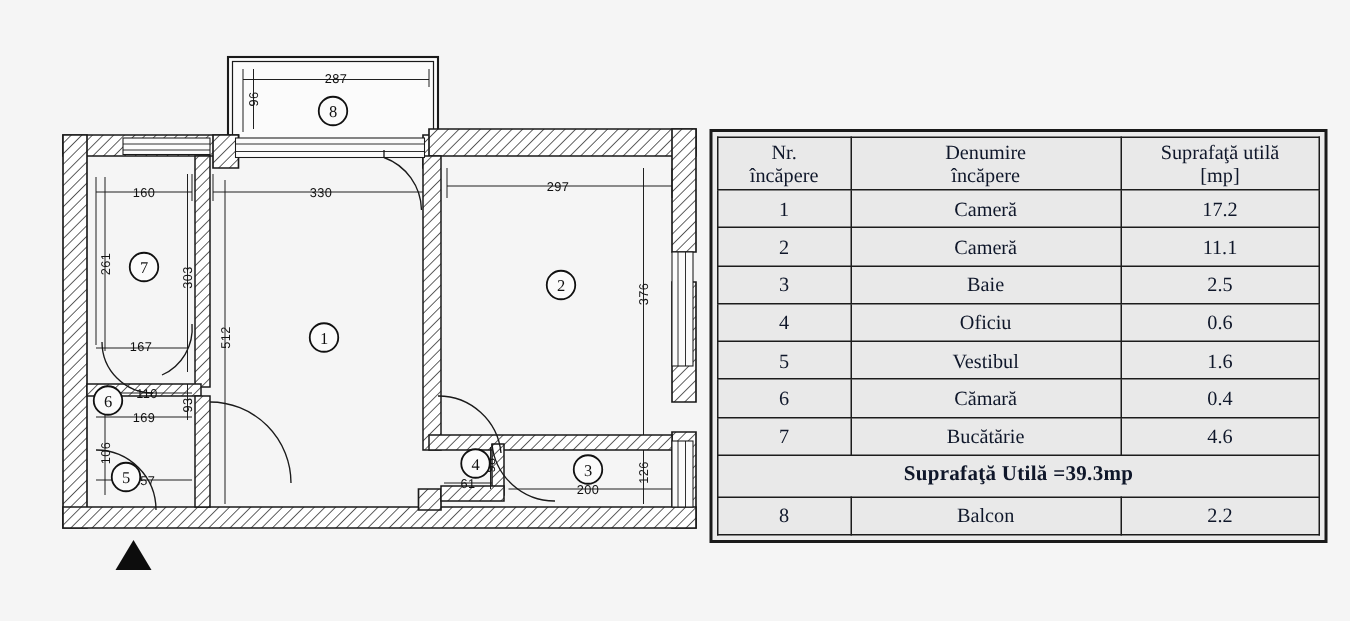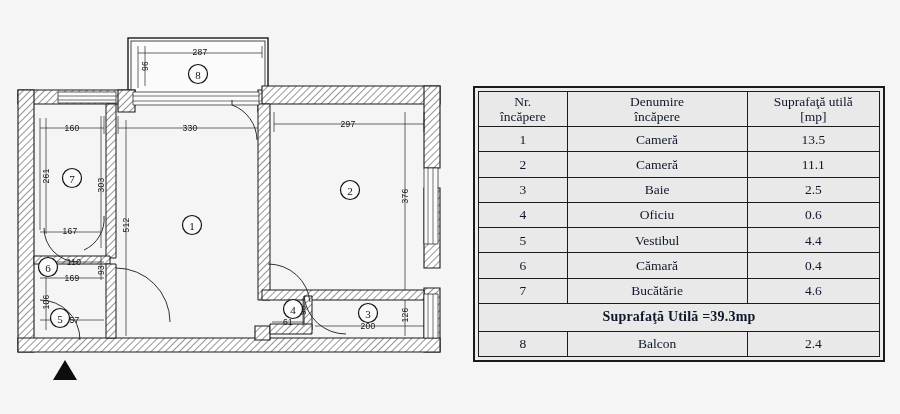--- a/index.html
+++ b/index.html
@@ -6,21 +6,21 @@
   body{
     width:900px;height:414px;
     background:#f4f4f4;
     font-family:"Liberation Serif", serif;
     overflow:hidden;
     position:relative;
   }
   #root{position:absolute;inset:0;background:#f5f5f5;}
 
   
-  #plan{position:absolute;left:0;top:0;width:465px;height:414px;}
+  #plan{position:absolute;left:0;top:0;width:465px;height:414px;padding-left:24px;}
   #plan svg{display:block;}
 
   .rm-num{
     font-family:"Liberation Serif", serif;
     font-size:11px;
     text-anchor:middle;
     dominant-baseline:central;
     fill:#111;
   }
   .dim{
@@ -319,57 +319,57 @@
           <th class="hd col-area">
             <span>Suprafaţă utilă</span>
             <span>[mp]</span>
           </th>
         </tr>
       </thead>
       <tbody>
         <tr>
           <td class="cell">1</td>
           <td class="cell">Cameră</td>
-          <td class="cell">13.5</td>
+          <td class="cell">17.2</td>
         </tr>
         <tr>
           <td class="cell">2</td>
           <td class="cell">Cameră</td>
           <td class="cell">11.1</td>
         </tr>
         <tr>
           <td class="cell">3</td>
           <td class="cell">Baie</td>
           <td class="cell">2.5</td>
         </tr>
         <tr>
           <td class="cell">4</td>
           <td class="cell">Oficiu</td>
           <td class="cell">0.6</td>
         </tr>
         <tr>
           <td class="cell">5</td>
           <td class="cell">Vestibul</td>
-          <td class="cell">4.4</td>
+          <td class="cell">1.6</td>
         </tr>
         <tr>
           <td class="cell">6</td>
           <td class="cell">Cămară</td>
           <td class="cell">0.4</td>
         </tr>
         <tr>
           <td class="cell">7</td>
           <td class="cell">Bucătărie</td>
           <td class="cell">4.6</td>
         </tr>
         <tr>
           <td class="sum" colspan="3">Suprafaţă Utilă =39.3mp</td>
         </tr>
         <tr>
           <td class="cell">8</td>
           <td class="cell">Balcon</td>
-          <td class="cell">2.4</td>
+          <td class="cell">2.2</td>
         </tr>
       </tbody>
     </table>
   </div>
 
 </div>
 
 </body></html>

